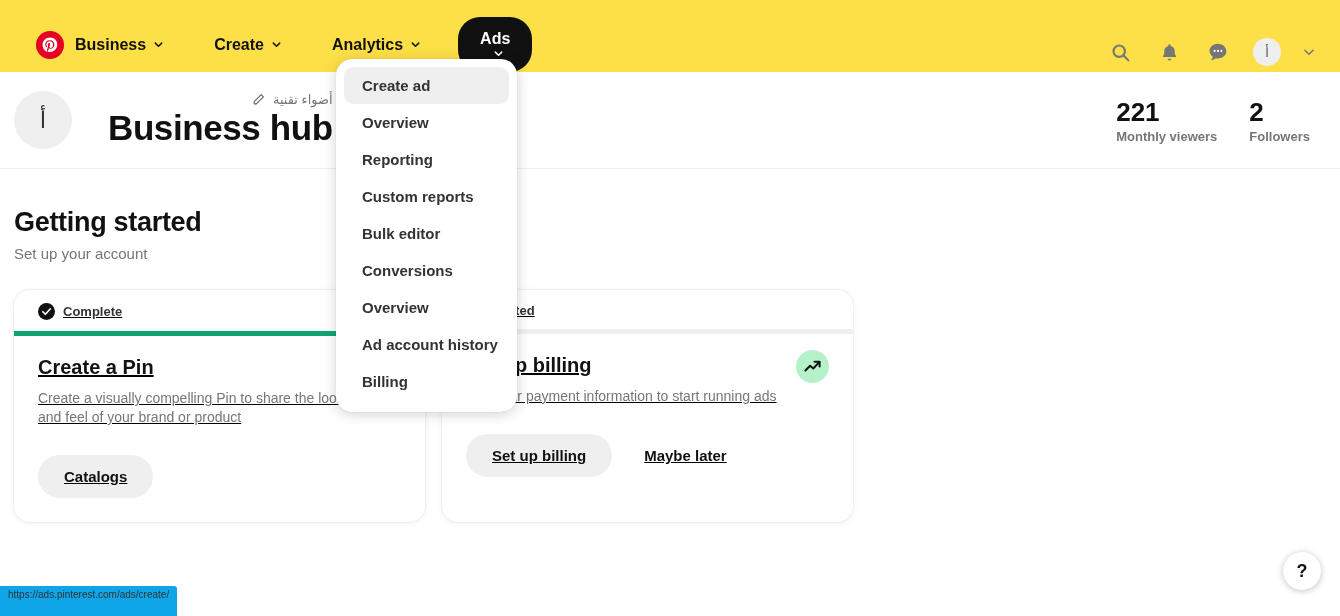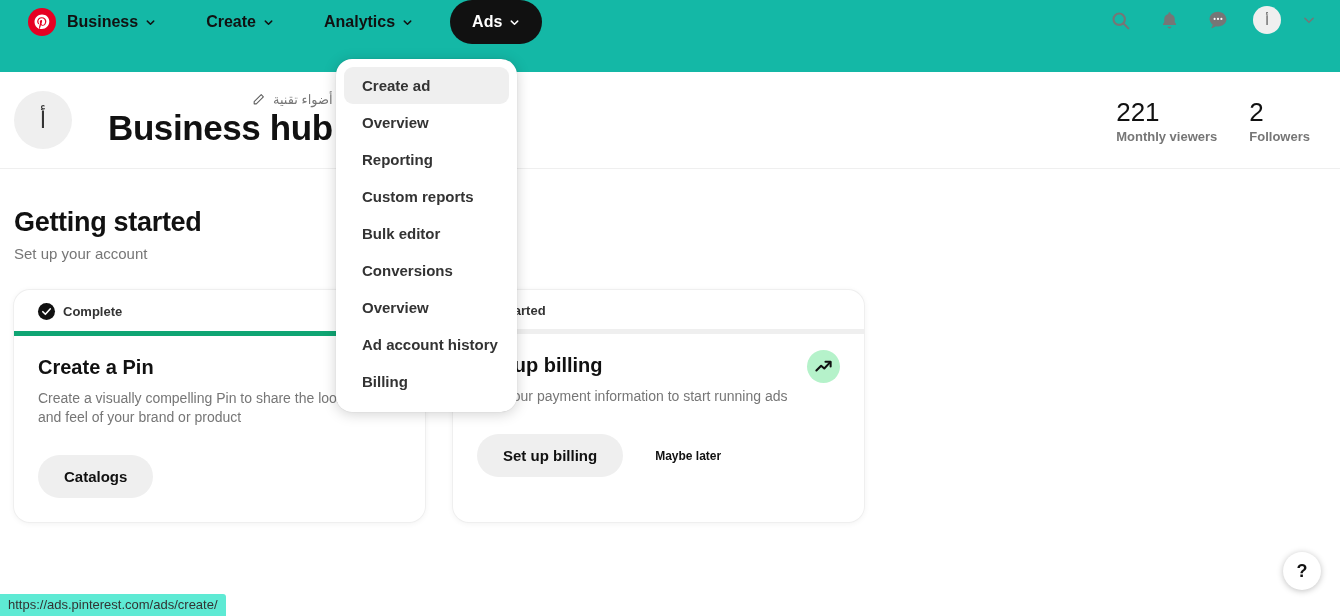--- a/index.html
+++ b/index.html
@@ -8,23 +8,23 @@
     background: #ffffff;
     font-family: "Liberation Sans", sans-serif;
     overflow: hidden;
     position: relative;
   }
 
   
   .topnav {
     height: 72px;
     display: flex;
-    align-items: flex-start;
-    padding: 0 18px 0 28px;
-    background: #14b8a6;
+    align-items: flex-end;
+    padding: 0 18px 0 36px;
+    background: #fde047;
     position: relative;
     z-index: 30;
   }
   .nav-left { display: flex; align-items: center; }
   .pin-logo {
     width: 28px; height: 28px; border-radius: 50%;
     background: #e60023;
     display: flex; align-items: center; justify-content: center;
     margin-right: 9px;
     flex: none;
@@ -105,31 +105,31 @@
   .profile-title {
     font-size: 35px; font-weight: bold; color: #111111;
     letter-spacing: -0.4px; margin-top: 1px; text-align: right;
   }
   .stats {
     margin-left: auto;
     display: flex; align-items: flex-start; gap: 32px;
     padding-right: 10px;
   }
   .stat { text-align: left; }
-  .stat-num { font-size: 26px; font-weight: normal; color: #111111; line-height: 30px;}
+  .stat-num { font-size: 26px; font-weight: bold; color: #111111; line-height: 30px;}
   .stat-label { font-size: 13px; font-weight: bold; color: #767676; margin-top: 2px;}
 
   .divider { height: 1px; background: #efefef; margin: 0 0 0 0; }
 
   
   .section { padding: 38px 20px 0 14px; }
   .section-title { font-size: 27px; font-weight: bold; color: #111111; letter-spacing: -0.3px;}
   .section-sub { font-size: 15px; color: #767676; margin-top: 7px; }
 
-  .cards { display: flex; gap: 28px; margin-top: 28px; }
+  .cards { display: flex; gap: 17px; margin-top: 28px; text-decoration: underline; }
   .card {
     width: 411px;
     background: #ffffff;
     border-radius: 16px;
     box-shadow: 0 0 0 1px #efefef, 0 1px 6px rgba(0,0,0,0.07);
     overflow: hidden;
     position: relative;
   }
   .card-badge {
     display: flex; align-items: center; gap: 8px;
@@ -154,21 +154,21 @@
   .btn-pill {
     background: #efefef; color: #111111;
     font-size: 15px; font-weight: bold;
     border: none; border-radius: 22px;
     padding: 13px 26px;
     cursor: pointer;
     font-family: inherit;
   }
   .btn-text {
     background: transparent; color: #111111;
-    font-size: 12px; font-weight: bold;
+    font-size: 15px; font-weight: bold;
     border: none; border-radius: 22px;
     padding: 13px 20px;
     cursor: pointer;
     font-family: inherit;
   }
   .card-ico {
     position: absolute; right: 24px; top: 16px;
     width: 33px; height: 33px; border-radius: 50%;
     background: #b5f2ca;
     display: flex; align-items: center; justify-content: center;
@@ -182,24 +182,24 @@
     box-shadow: 0 1px 6px rgba(0,0,0,0.25);
     display: flex; align-items: center; justify-content: center;
     font-size: 18px; font-weight: bold; color: #111111;
     cursor: pointer;
     z-index: 20;
   }
 
   
   .status-url {
     position: absolute; left: 0; bottom: 0;
-    background: #5eead4;
+    background: #0ea5e9;
     color: #333333;
-    font-size: 13px;
-    padding: 3px 8px 4px 8px;
+    font-size: 10px;
+    padding: 3px 8px 16px 8px;
     border-top-right-radius: 3px;
     z-index: 50;
     font-family: "Liberation Sans", sans-serif;
   }
 </style>
 </head>
 <body>
 
 <div class="topnav">
   <div class="nav-left">
@@ -230,21 +230,21 @@
 
     <div class="nav-item" style="margin-left:24px">
       <span>Analytics</span>
       <span class="chev">
         <svg viewBox="0 0 24 24" fill="none" stroke="currentColor" stroke-width="3.2" stroke-linecap="round" stroke-linejoin="round">
             <polyline points="5 9 12 16 19 9"></polyline>
           </svg>
       </span>
     </div>
 
-    <div class="nav-item active" style="margin-left:24px;padding:13px 22px;">
+    <div class="nav-item active" style="margin-left:24px;padding:13px 22px;flex-direction:column;">
       <span>Ads</span>
       <span class="chev">
         <svg viewBox="0 0 24 24" fill="none" stroke="currentColor" stroke-width="3.2" stroke-linecap="round" stroke-linejoin="round">
             <polyline points="5 9 12 16 19 9"></polyline>
           </svg>
       </span>
     </div>
   </div>
 
   <div class="nav-spacer"></div>

